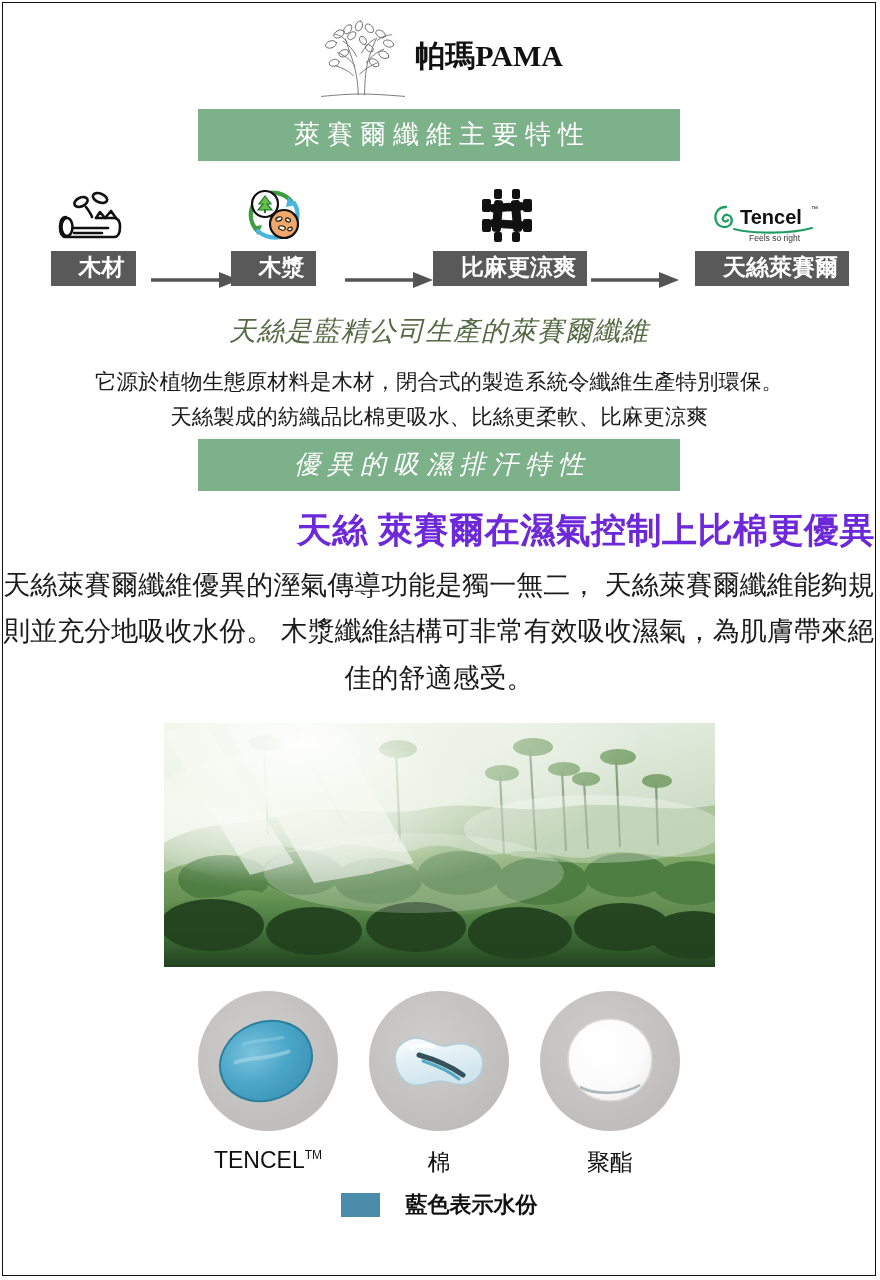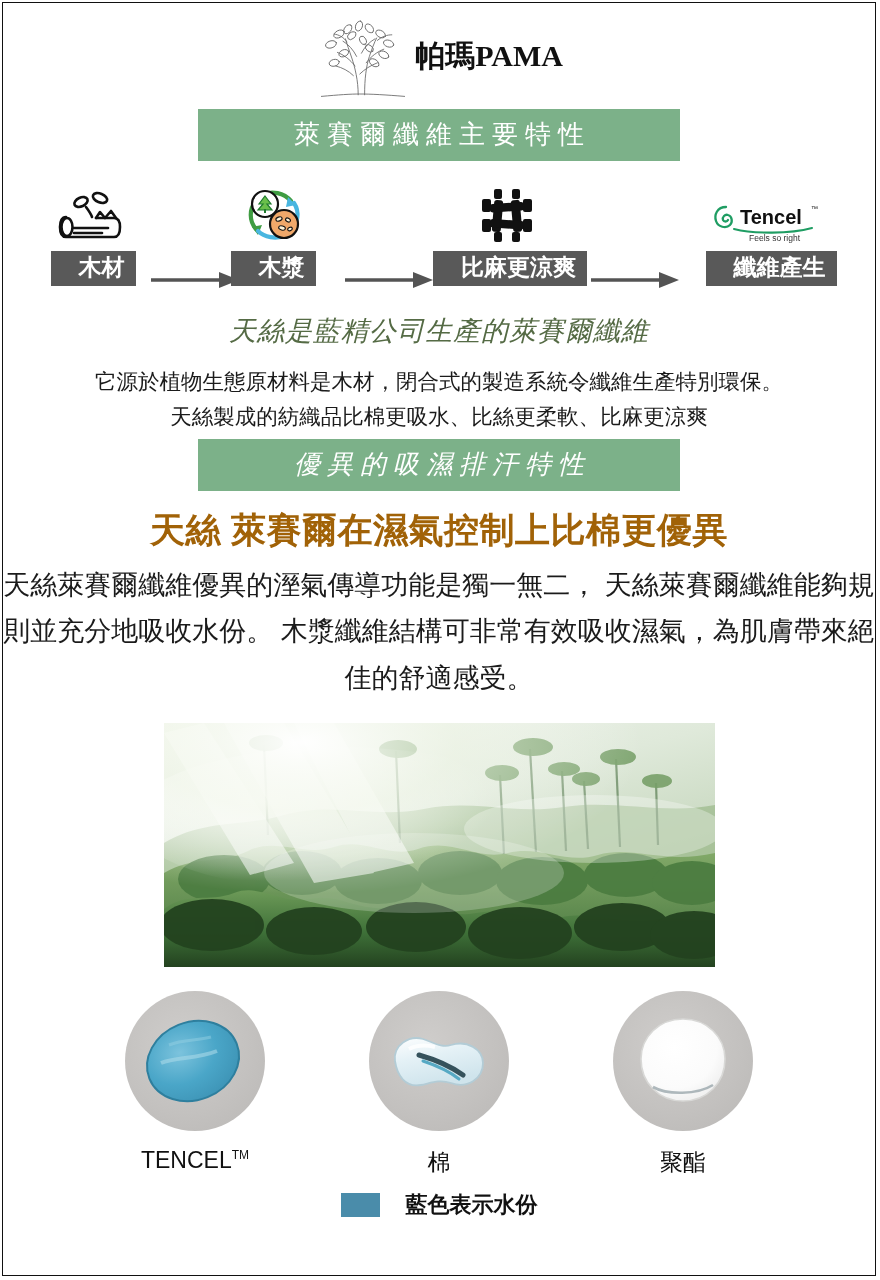--- a/index.html
+++ b/index.html
@@ -86,22 +86,22 @@
   }
   .para {
     text-align:center;
     color:#1b1b1b;
     font-size:21.5px;
     line-height:1.62;
     margin-top:16px;
   }
   .para .l { display:block; }
   .headline {
-    text-align:center;
-    color:#a16207;
+    text-align:right;
+    color:#6d28d9;
     font-weight:bold;
     font-size:35px;
     letter-spacing:0.5px;
     margin-top:16px;
   }
   .para2 {
     text-align:center;
     color:#1b1b1b;
     font-size:27px;
     line-height:1.72;
@@ -115,21 +115,21 @@
     position:relative;
     overflow:hidden;
     background:#2d5a2a;
   }
   .photo svg { display:block; width:100%; height:100%; }
 
   
   .samples {
     display:flex;
     justify-content:center;
-    gap:104px;
+    gap:31px;
     margin-top:24px;
   }
   .sample { width:140px; text-align:center; }
   .sample-disc {
     width:140px; height:140px;
     border-radius:50%;
     background:radial-gradient(circle at 42% 38%, #cfcdcb 0%, #c3c1bf 58%, #b9b7b5 100%);
     display:flex; align-items:center; justify-content:center;
     margin:0 auto;
   }
@@ -276,21 +276,21 @@
         <svg width="118" height="46" viewBox="0 0 118 46">
           <g>
             <path d="M14 8 C5 8 2 16 4 22 C6 28 14 30 18 26 C21 23 20 17 16 16 C13 15 10 18 11 21 C12 23 15 23 16 21" fill="none" stroke="#1f9d63" stroke-width="2.3" stroke-linecap="round"></path>
             <text x="28" y="25" font-family="Liberation Sans, sans-serif" font-size="20" font-weight="bold" fill="#111">Tencel</text>
             <text x="99" y="12" font-family="Liberation Sans, sans-serif" font-size="7" fill="#111">™</text>
             <path d="M22 30 C42 35 78 35 100 29" fill="none" stroke="#1f9d63" stroke-width="2.1" stroke-linecap="round"></path>
             <text x="37" y="42" font-family="Liberation Sans, sans-serif" font-size="8.5" fill="#333">Feels so right</text>
           </g>
         </svg>
       </div>
-      <span class="chip">纖維產生</span>
+      <span class="chip">天絲萊賽爾</span>
     </div>
   </div>
 
   <div class="green-line">天絲是藍精公司生產的萊賽爾纖維</div>
 
   <div class="para">
     <span class="l">它源於植物生態原材料是木材，閉合式的製造系統令纖維生產特別環保。</span>
     <span class="l">天絲製成的紡織品比棉更吸水、比絲更柔軟、比麻更涼爽</span>
   </div>
 

